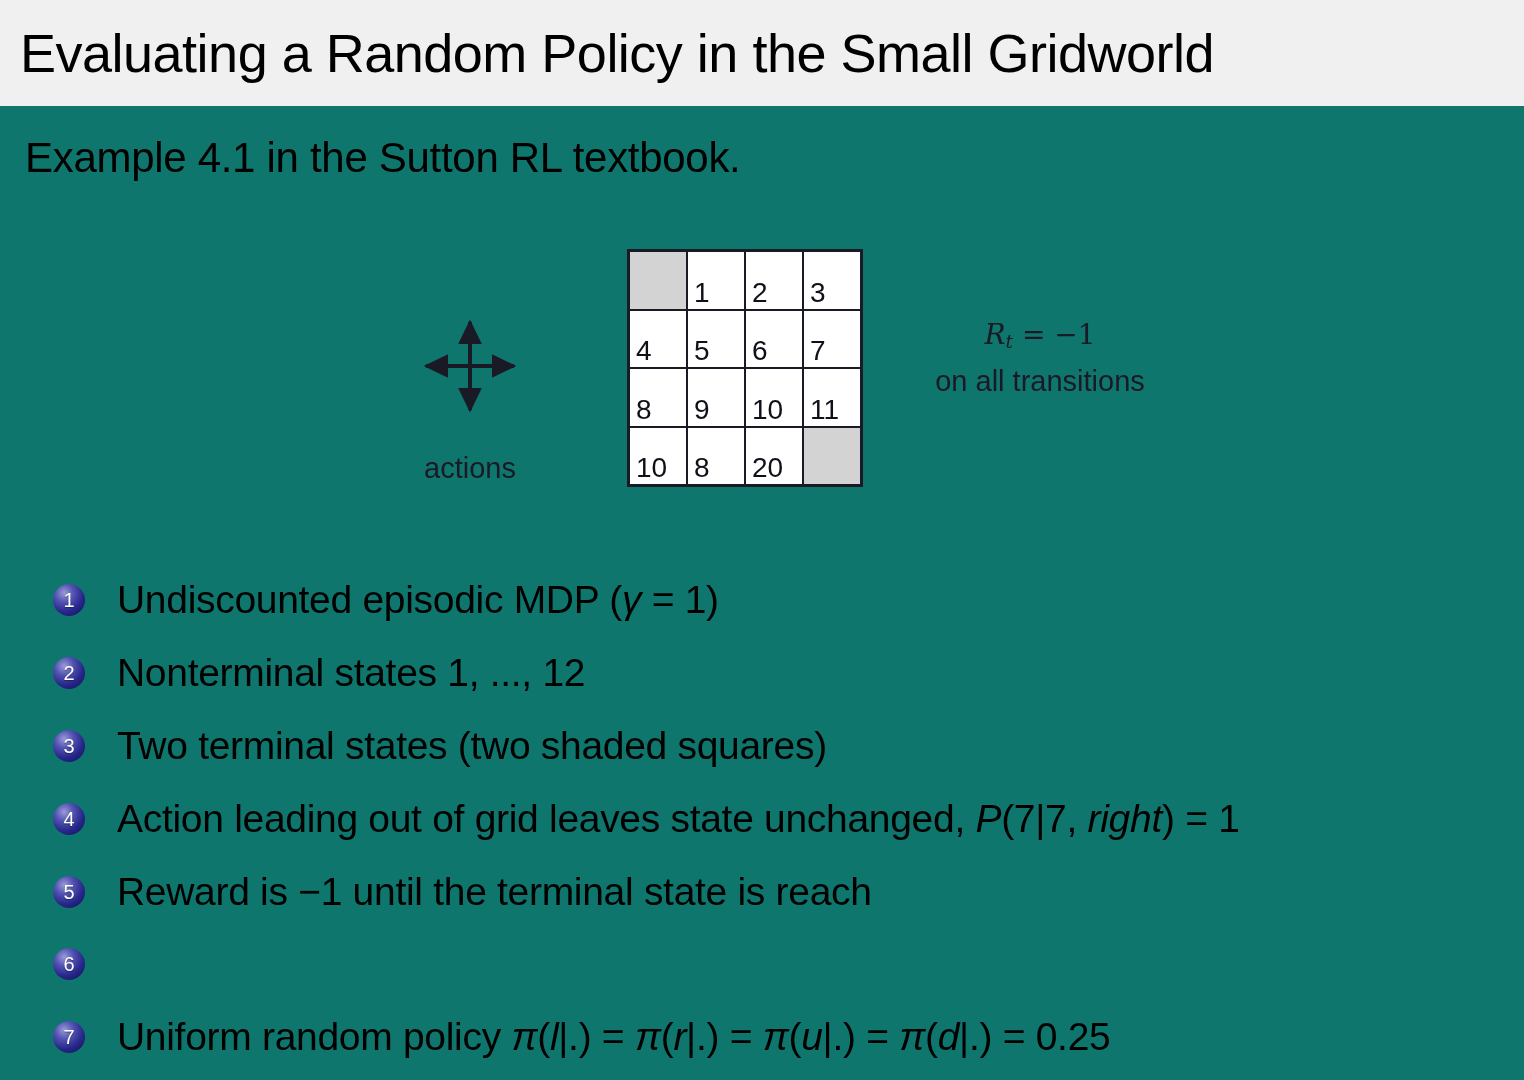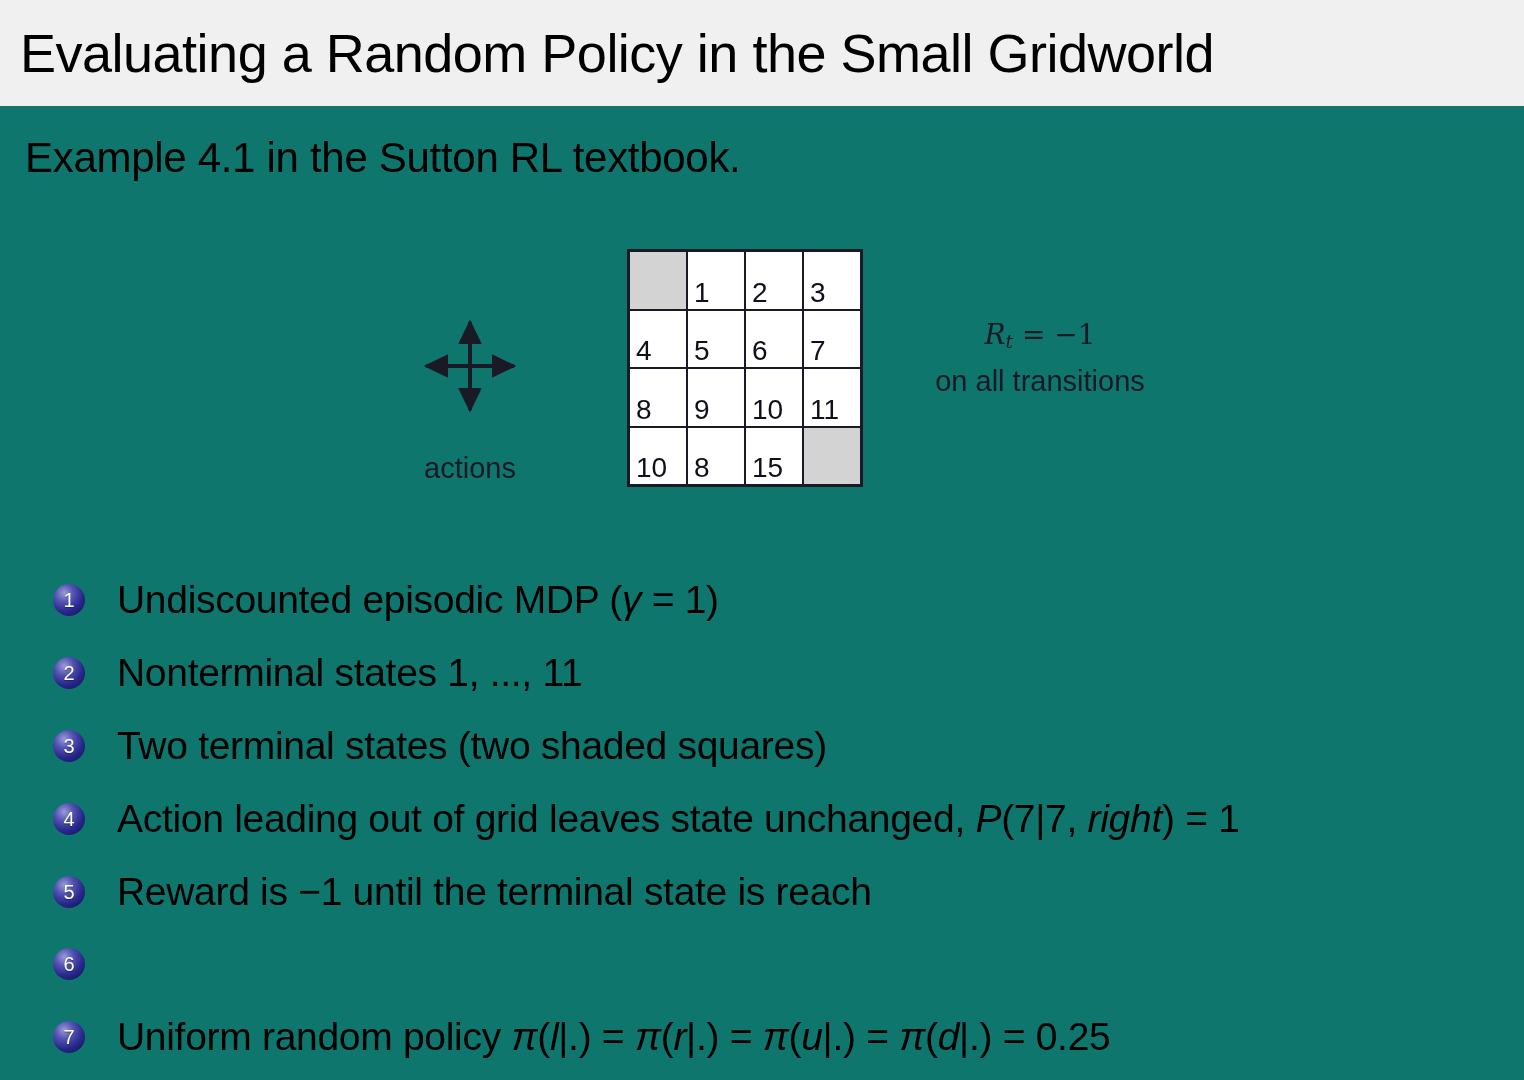--- a/index.html
+++ b/index.html
@@ -139,38 +139,38 @@
       <div class="gcell">
         <span>11</span>
       </div>
       <div class="gcell">
         <span>10</span>
       </div>
       <div class="gcell">
         <span>8</span>
       </div>
       <div class="gcell">
-        <span>15</span>
+        <span>20</span>
       </div>
       <div class="gcell shaded"></div>
     </div>
 
   <div class="reward">
     <div class="reward-formula"><span class="it sf">R</span><span class="it sf sub">t</span><span class="sf"> = −1</span></div>
     <div class="reward-note">on all transitions</div>
   </div>
 
   <ol class="bullet-list">
       <li>
         <span class="ball">1</span>
         <span class="itext"><span>Undiscounted episodic MDP (</span><span class="it">γ</span><span> = 1)</span></span>
       </li>
       <li>
         <span class="ball">2</span>
-        <span class="itext"><span>Nonterminal states 1, ..., 11</span></span>
+        <span class="itext"><span>Nonterminal states 1, ..., 12</span></span>
       </li>
       <li>
         <span class="ball">3</span>
         <span class="itext"><span>Two terminal states (two shaded squares)</span></span>
       </li>
       <li>
         <span class="ball">4</span>
         <span class="itext"><span>Action leading out of grid leaves state unchanged, </span><span class="it">P</span><span>(7|7, </span><span class="it">right</span><span>) = 1</span></span>
       </li>
       <li>

